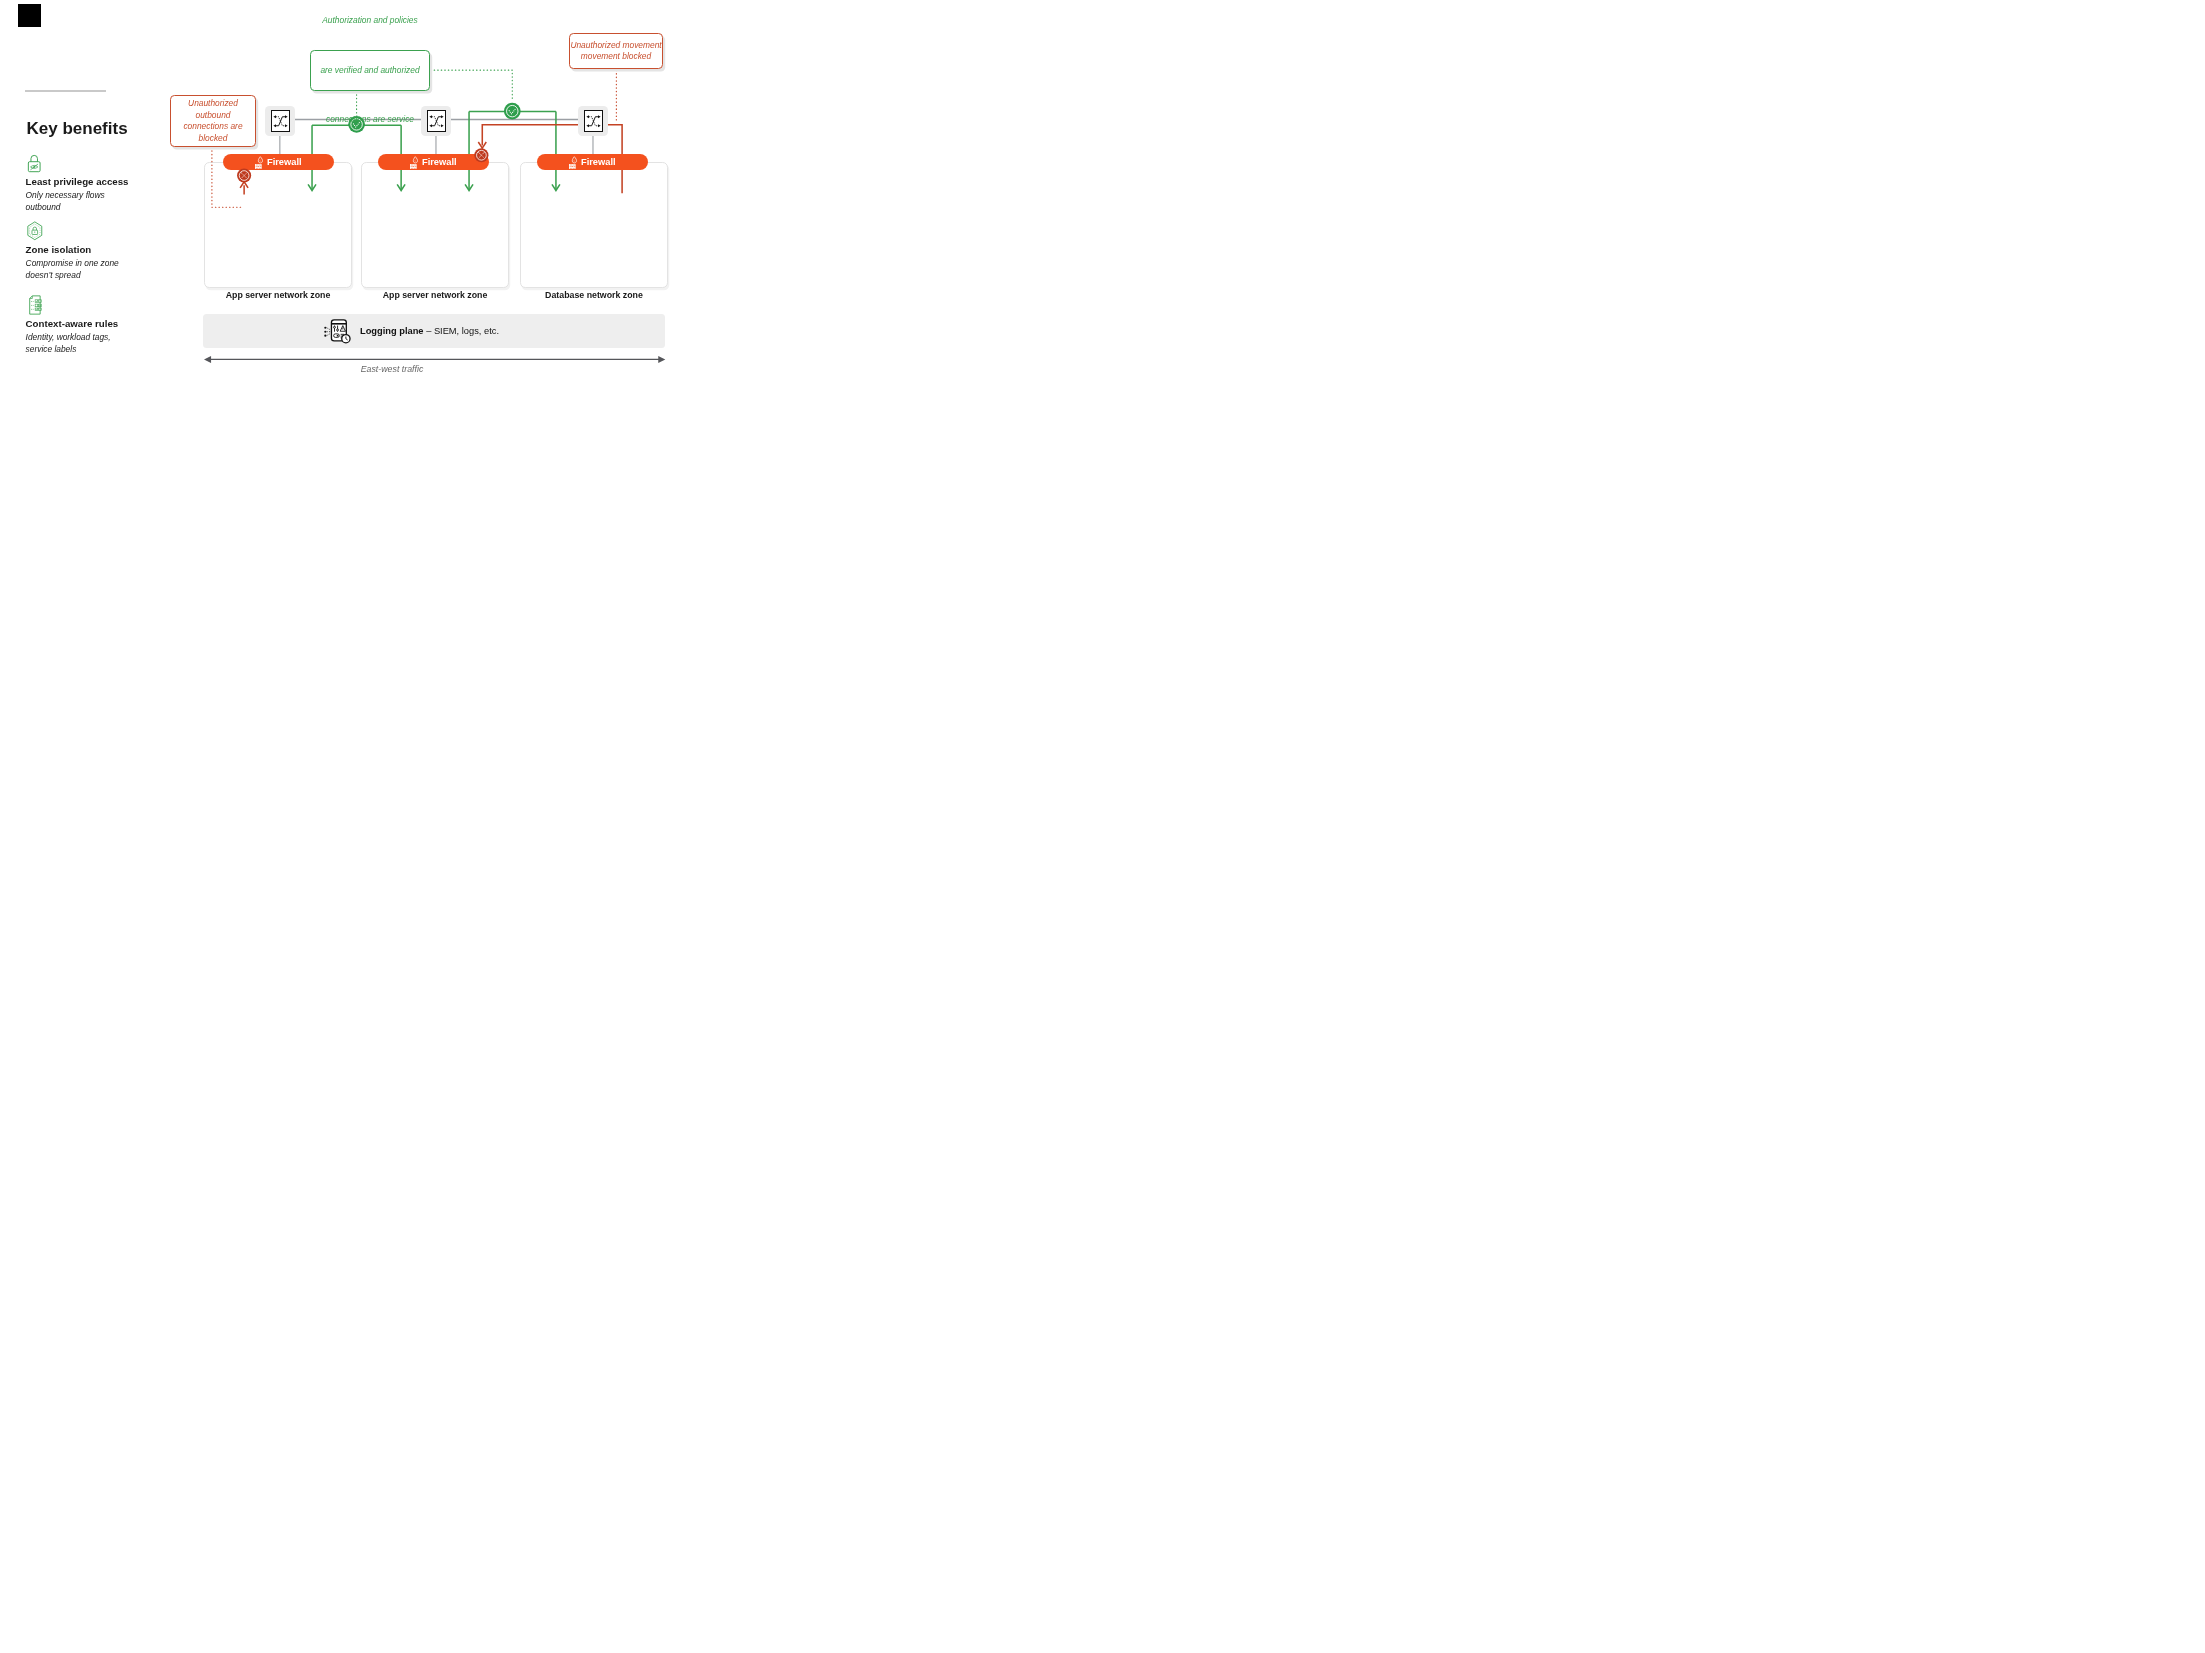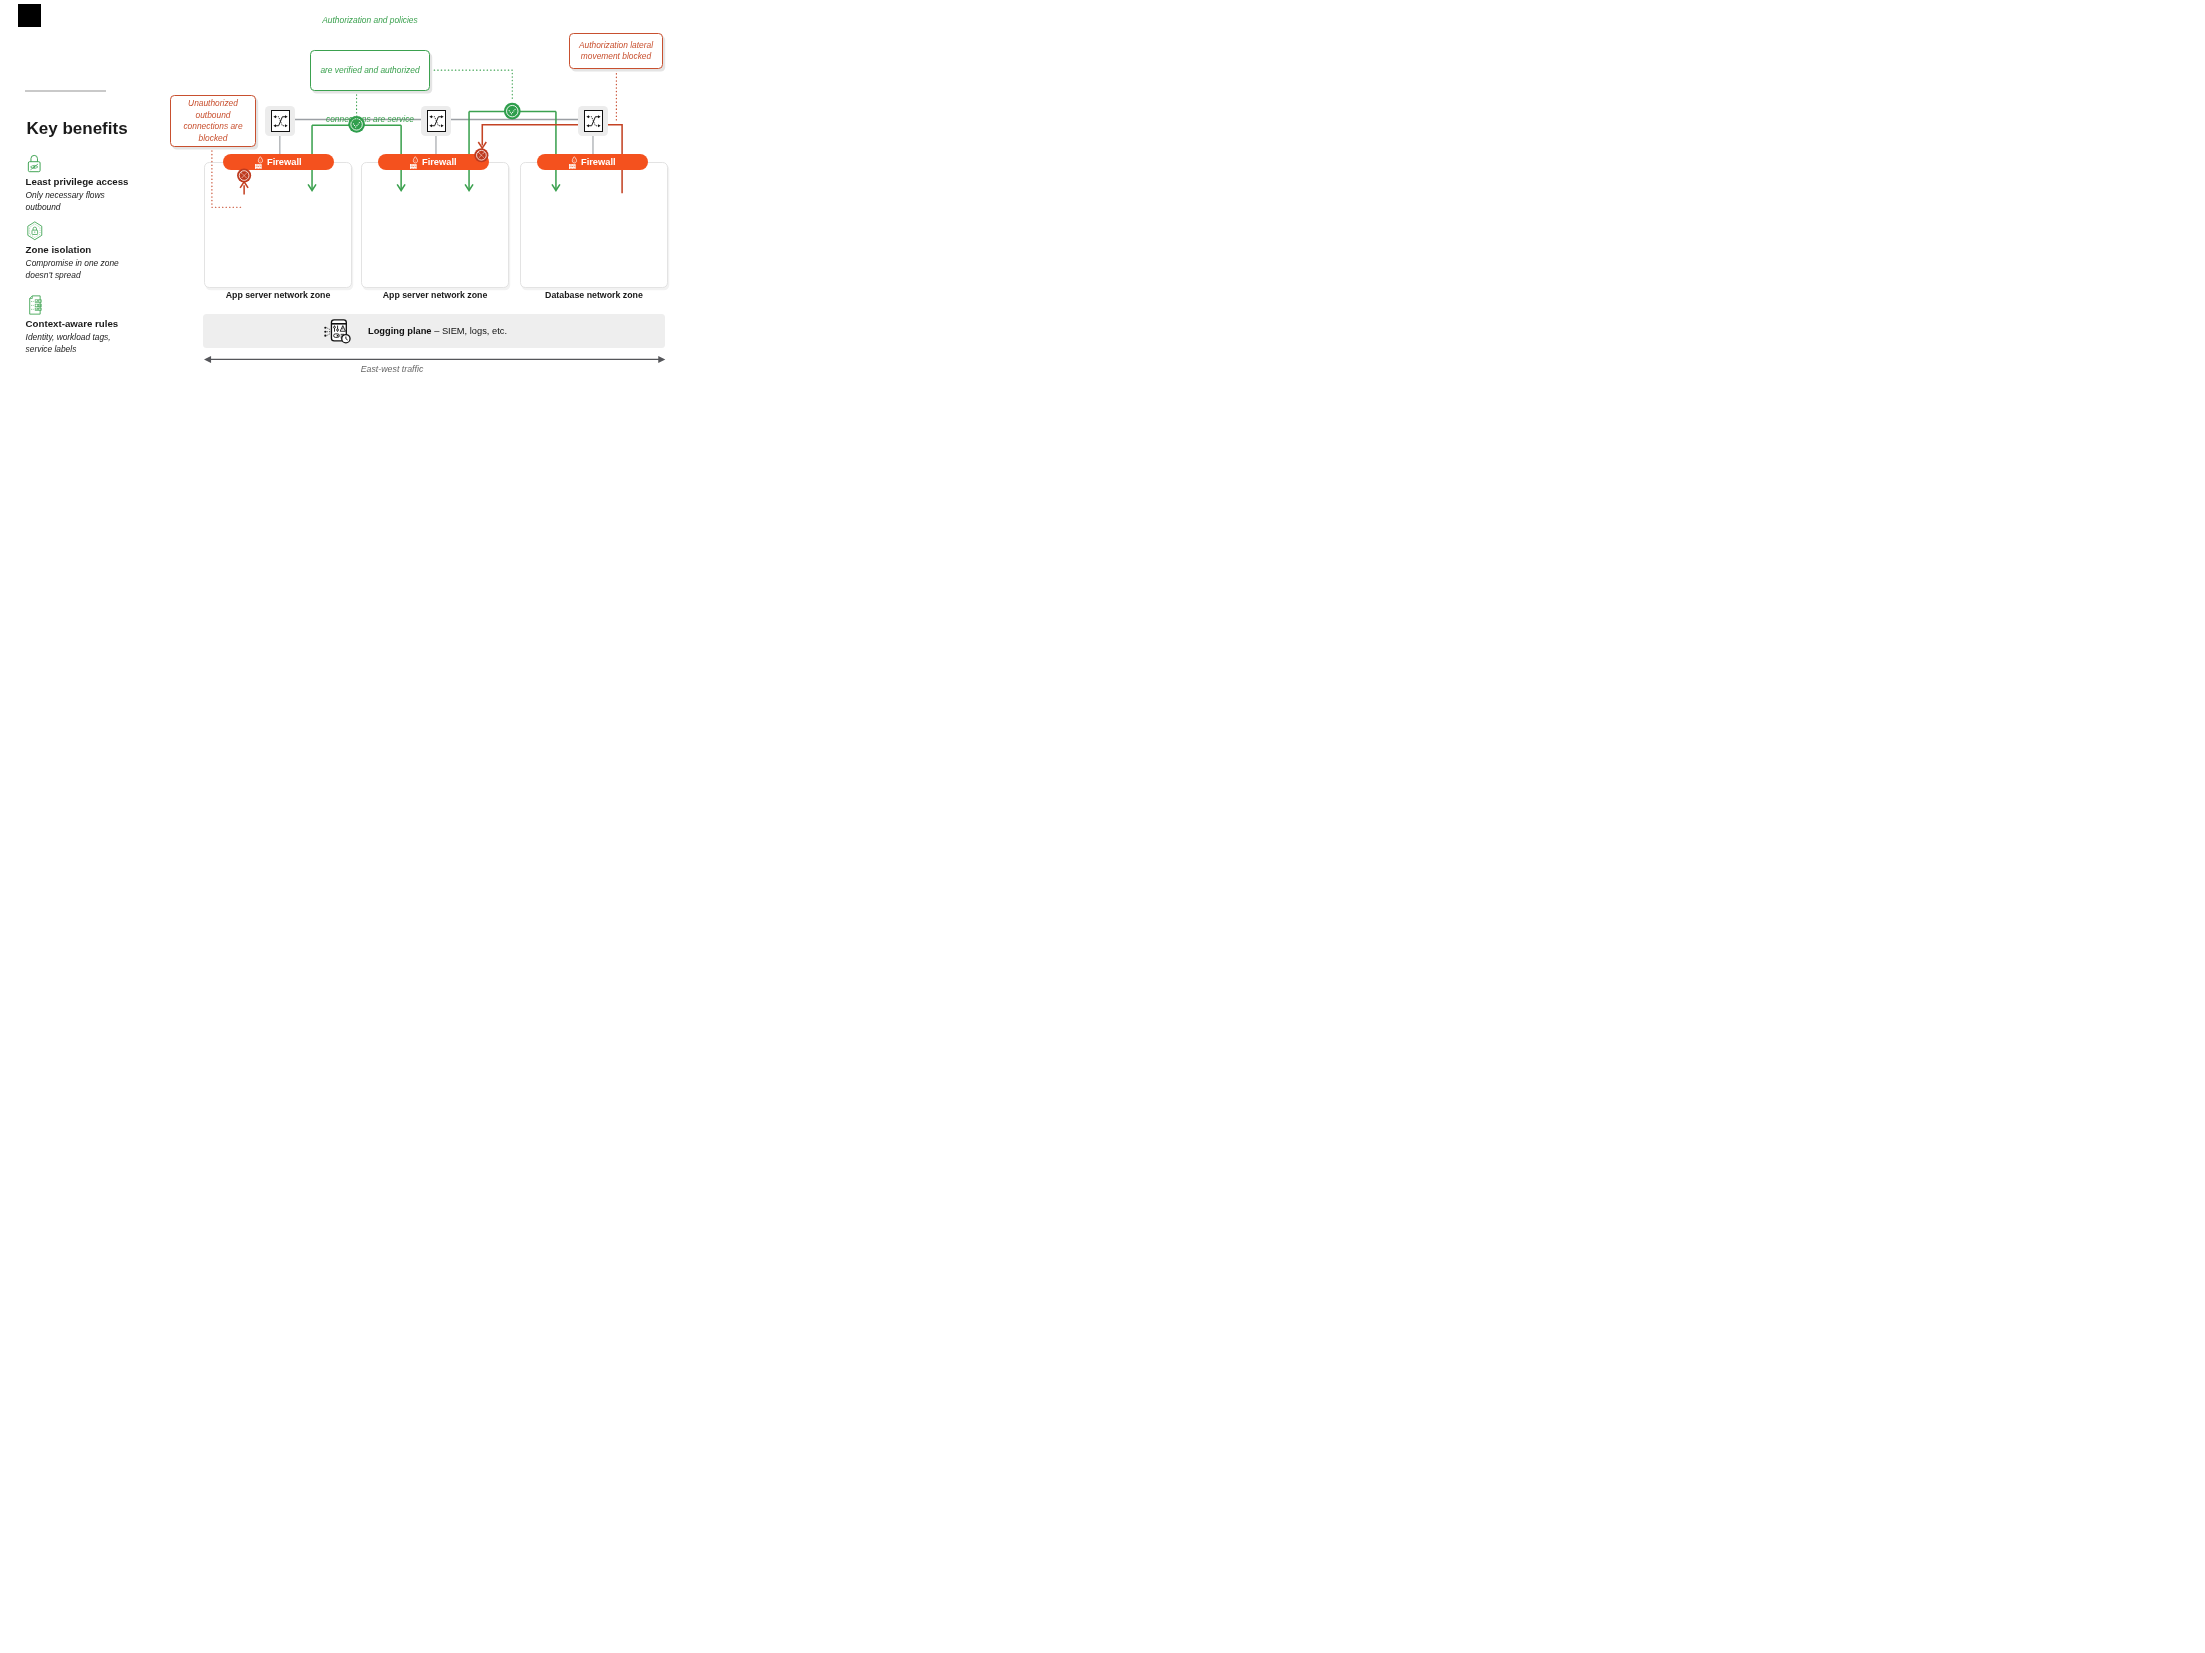--- a/index.html
+++ b/index.html
@@ -43,21 +43,21 @@
   .callout.green{border:0.9px solid #3ba14f;color:#3ba14f;gap:38px;}
   .callout.red{border:0.9px solid #c8502f;color:#c8502f;}
   .co-auth{left:310px;top:50px;width:120px;height:41px;}
   .co-out{left:170px;top:95px;width:86px;height:52px;}
   .co-lat{left:569px;top:33px;width:94px;height:36px;}
 
   
   .logbar{left:203px;top:314px;width:462px;height:34px;background:#eeeeee;border-radius:3.5px;z-index:1;
           display:flex;align-items:center;}
   .logbar .licon{margin-left:121px;}
-  .logbar .ltext{margin-left:16px;font-size:9.3px;color:#111;}
+  .logbar .ltext{margin-left:8px;font-size:9.3px;color:#111;}
   .logbar .ltext b{font-weight:bold;}
 
   
   .ew-label{left:326px;top:364px;width:132px;text-align:center;font-size:8.8px;font-style:italic;color:#666;z-index:1;}
 
   .overlay{left:0;top:0;z-index:2;}
   .badges{left:0;top:0;z-index:4;pointer-events:none;}
 </style>
 </head>
 <body>
@@ -652,21 +652,21 @@
     <div>are verified and authorized</div>
     <div>connections are service</div>
   </div>
   <div class="abs callout red co-out">
     <div>Unauthorized</div>
     <div>outbound</div>
     <div>connections are</div>
     <div>blocked</div>
   </div>
   <div class="abs callout red co-lat">
-    <div>Authorization lateral</div>
+    <div>Unauthorized movement</div>
     <div>movement blocked</div>
   </div>
 
   <div class="abs logbar">
     <svg class="licon" width="28" height="26.5" viewBox="0 0 64 60">
       <g fill="#111">
           <circle cx="3" cy="22" r="2.4"></circle>
           <circle cx="3" cy="31" r="2.4"></circle>
           <circle cx="3" cy="40" r="2.4"></circle>
         </g>

